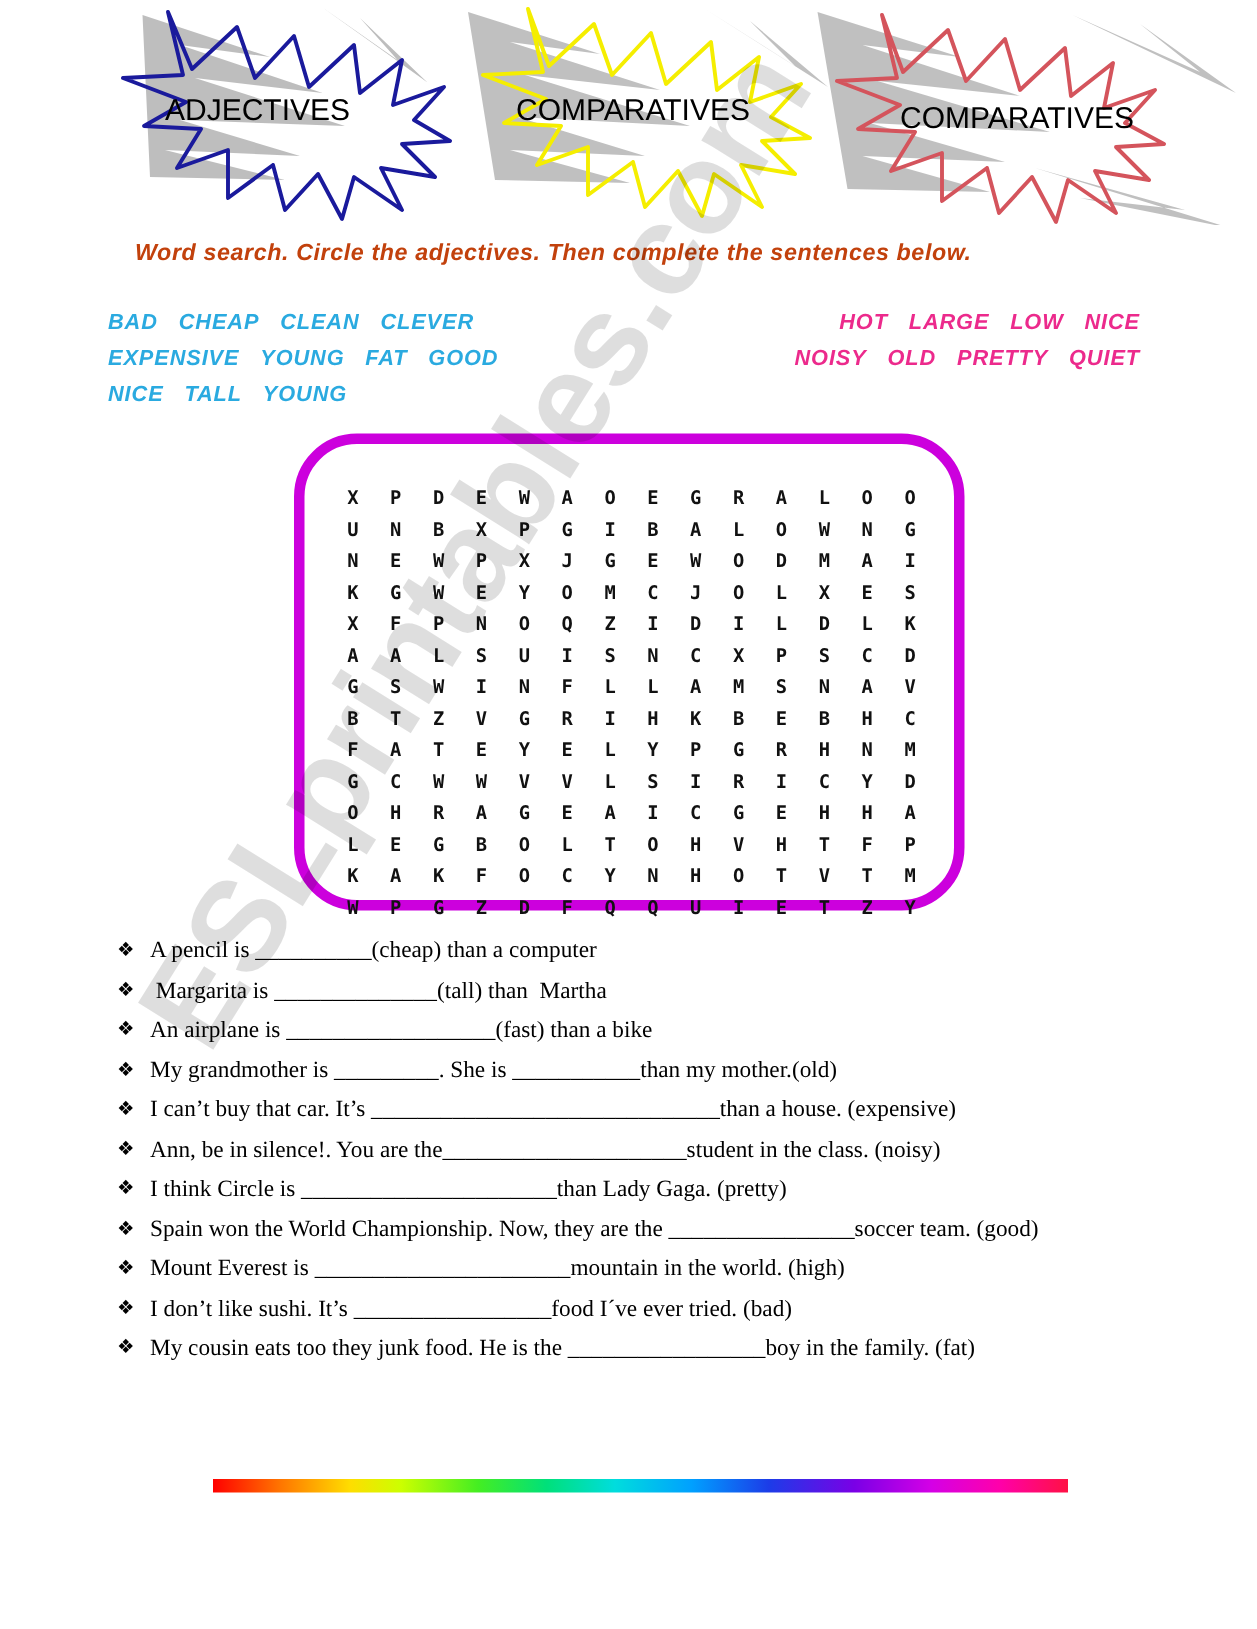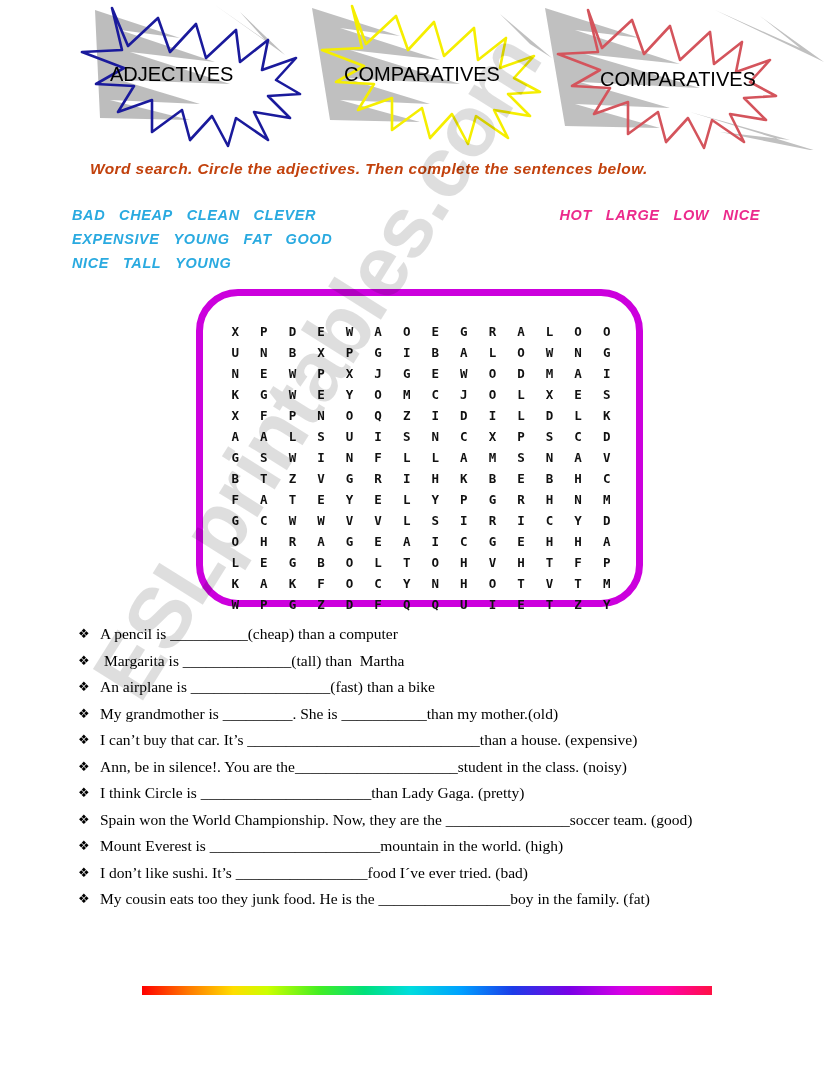--- a/index.html
+++ b/index.html
@@ -234,20 +234,21 @@
   <div class="instruction">Word search. Circle the adjectives. Then complete the sentences below.</div>
 
   <div class="wordlists">
     <div class="wl-col wl-left" id="wl-left">
         <div class="wl-row"><span class="wl-word">BAD</span><span>&nbsp;&nbsp;&nbsp;</span><span class="wl-word">CHEAP</span><span>&nbsp;&nbsp;&nbsp;</span><span class="wl-word">CLEAN</span><span>&nbsp;&nbsp;&nbsp;</span><span class="wl-word">CLEVER</span></div>
         <div class="wl-row"><span class="wl-word">EXPENSIVE</span><span>&nbsp;&nbsp;&nbsp;</span><span class="wl-word">YOUNG</span><span>&nbsp;&nbsp;&nbsp;</span><span class="wl-word">FAT</span><span>&nbsp;&nbsp;&nbsp;</span><span class="wl-word">GOOD</span></div>
         <div class="wl-row"><span class="wl-word">NICE</span><span>&nbsp;&nbsp;&nbsp;</span><span class="wl-word">TALL</span><span>&nbsp;&nbsp;&nbsp;</span><span class="wl-word">YOUNG</span></div>
       </div>
     <div class="wl-col wl-right" id="wl-right">
         <div class="wl-row"><span class="wl-word">HOT</span><span>&nbsp;&nbsp;&nbsp;</span><span class="wl-word">LARGE</span><span>&nbsp;&nbsp;&nbsp;</span><span class="wl-word">LOW</span><span>&nbsp;&nbsp;&nbsp;</span><span class="wl-word">NICE</span></div>
+        <div class="wl-row"><span class="wl-word">NOISY</span><span>&nbsp;&nbsp;&nbsp;</span><span class="wl-word">OLD</span><span>&nbsp;&nbsp;&nbsp;</span><span class="wl-word">PRETTY</span><span>&nbsp;&nbsp;&nbsp;</span><span class="wl-word">QUIET</span></div>
       </div>
   </div>
 
   <div class="watermark">
     <div class="watermark-text">ESLprintables.com</div>
   </div>
 
   <div class="ws-box">
     <div class="ws-grid" id="ws-grid">
         <div class="ws-cell">X</div>

